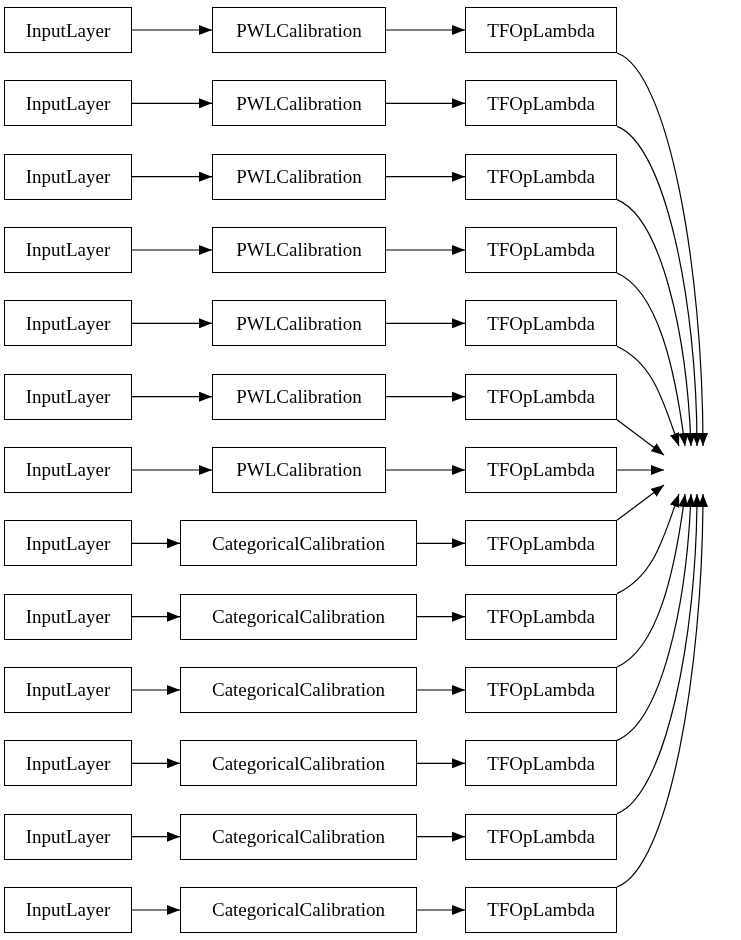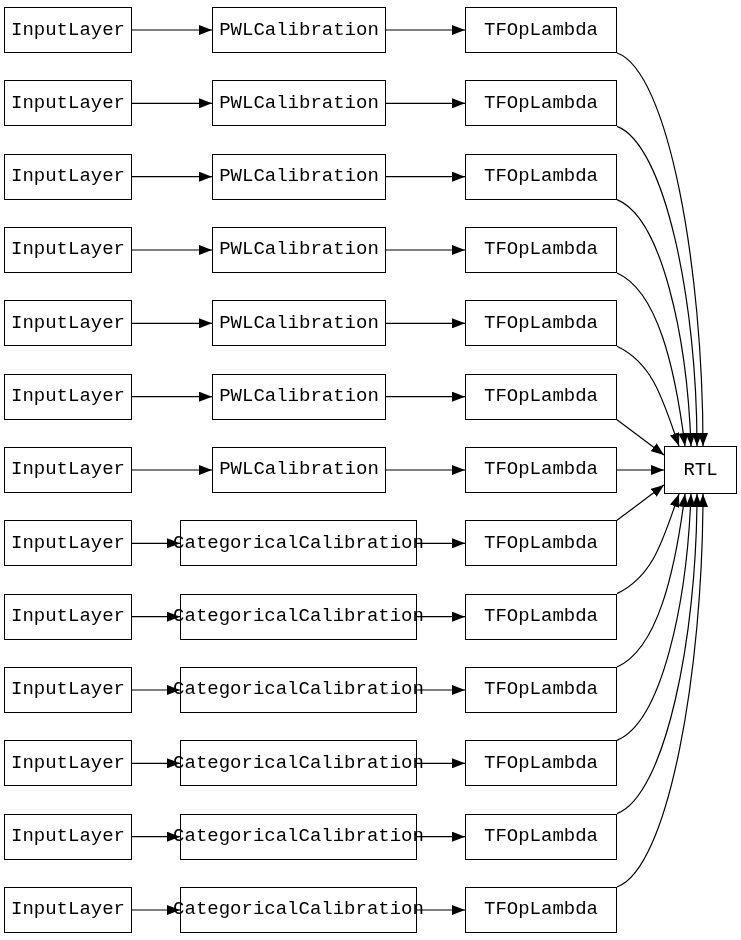--- a/index.html
+++ b/index.html
@@ -1,18 +1,18 @@
 <!DOCTYPE html>
 <html><head>
 <meta charset="utf-8">
 <style>
   html,body{margin:0;padding:0;background:#ffffff;}
   #canvas{
     position:relative;width:741px;height:940px;background:#ffffff;overflow:hidden;
-    font-family:Liberation Mono, monospace;
+    font-family:Liberation Serif, serif;
   }
   #edges{position:absolute;left:0;top:0;}
   .node{
     position:absolute;box-sizing:border-box;
     border:1.4px solid #000000;background:#ffffff;
     display:flex;align-items:center;justify-content:center;
     font-size:19px;color:#000000;white-space:nowrap;line-height:1;
   }
 </style>
 </head>
@@ -100,14 +100,13 @@
     <div class="node" style="left: 465px; top: 666.997px; width: 152px; height: 46px;">TFOpLambda</div>
     <div class="node" style="left: 4px; top: 740.33px; width: 128px; height: 46px;">InputLayer</div>
     <div class="node" style="left: 180px; top: 740.33px; width: 237px; height: 46px;">CategoricalCalibration</div>
     <div class="node" style="left: 465px; top: 740.33px; width: 152px; height: 46px;">TFOpLambda</div>
     <div class="node" style="left: 4px; top: 813.663px; width: 128px; height: 46px;">InputLayer</div>
     <div class="node" style="left: 180px; top: 813.663px; width: 237px; height: 46px;">CategoricalCalibration</div>
     <div class="node" style="left: 465px; top: 813.663px; width: 152px; height: 46px;">TFOpLambda</div>
     <div class="node" style="left: 4px; top: 886.996px; width: 128px; height: 46px;">InputLayer</div>
     <div class="node" style="left: 180px; top: 886.996px; width: 237px; height: 46px;">CategoricalCalibration</div>
     <div class="node" style="left: 465px; top: 886.996px; width: 152px; height: 46px;">TFOpLambda</div>
-    <div class="node" style="left: 664px; top: 446px; width: 73px; height: 48px;">RTL</div>
   </div>
 
 </body></html>

